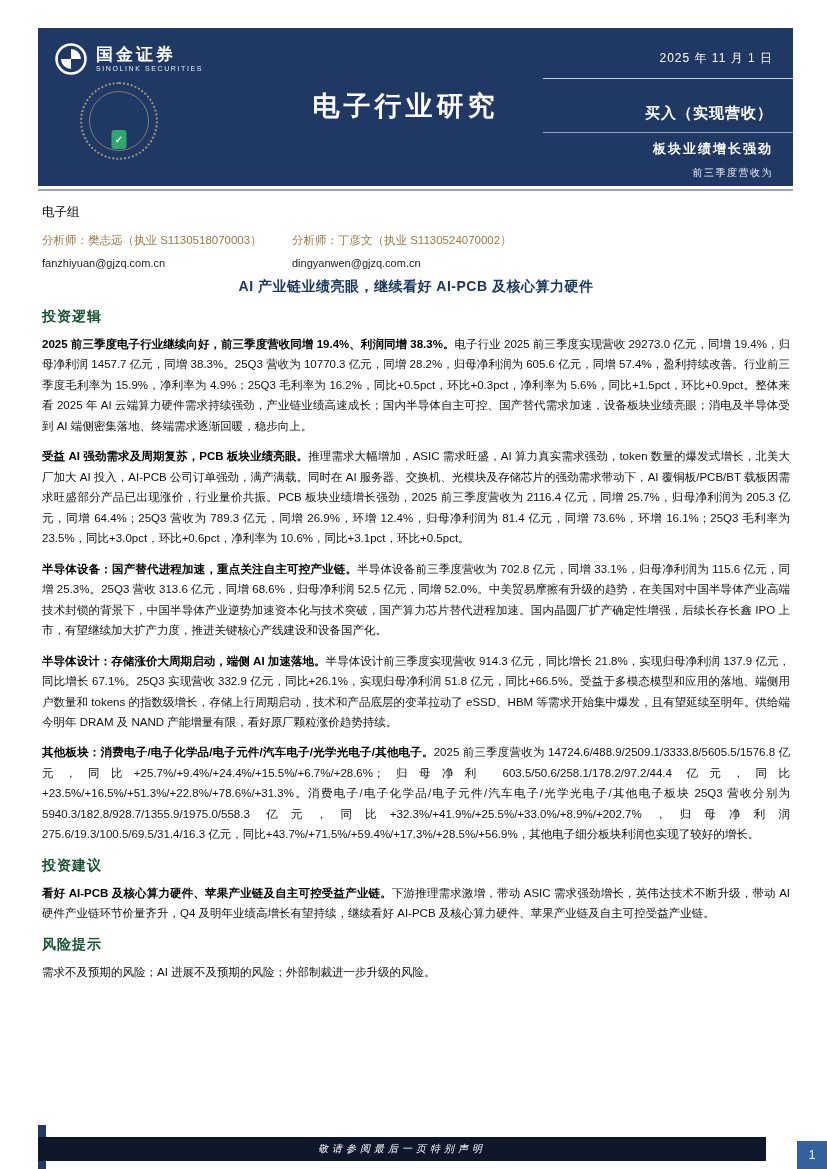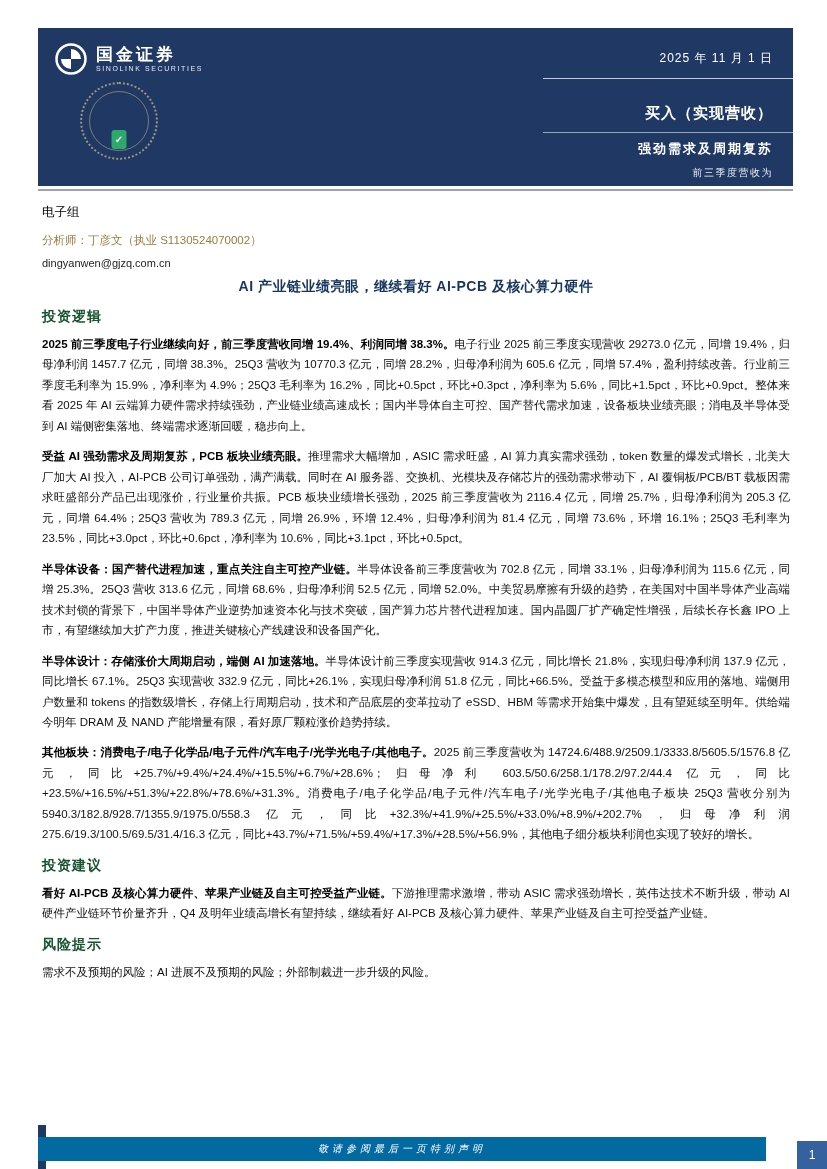--- a/index.html
+++ b/index.html
@@ -59,21 +59,21 @@
     text-align:center; font-size:14px; font-weight:bold; color:#17365d;
     margin:9px 0 8px; letter-spacing:0.5px;
   }
   .section-heading { font-size:14px; font-weight:bold; color:#14532d; margin:12px 0 8px; letter-spacing:1px; }
   .para { font-size:11.5px; line-height:1.78; text-align:justify; margin:0 0 10px; color:#111111; }
   .para .lead { font-weight:bold; color:#000000; }
 
   
   .footer-bar { position:absolute; left:38px; bottom:0; width:8px; height:44px; background:#1f3864; }
   .footer-band {
-    position:absolute; left:38px; bottom:8px; width:728px; height:24px; background:#0369a1;
+    position:absolute; left:38px; bottom:8px; width:728px; height:24px; background:#0f172a;
     display:flex; align-items:center; justify-content:center; color:#ffffff;
   }
   .footer-text {
     font-family:"Liberation Serif", serif; font-style:italic;
     font-size:10px; letter-spacing:4px;
   }
   .page-box {
     position:absolute; right:0; bottom:0; width:30px; height:28px; background:#35629f;
     color:#ffffff; display:flex; align-items:center; justify-content:center; font-size:12px;
   }
@@ -100,33 +100,38 @@
     </div>
 
     <div class="stamp">
       <div class="stamp-inner"></div>
       <div class="stamp-badge">✓</div>
     </div>
 
     <div class="header-date">2025 年 11 月 1 日</div>
     <div class="header-rule1"></div>
 
+    <div class="header-title">电子行业研究</div>
 
     <div class="header-rating">买入（实现营收）</div>
     <div class="header-rule2"></div>
-    <div class="header-subtype">强劲需求及周期复苏</div>
+    <div class="header-subtype">板块业绩增长强劲</div>
     <div class="header-series">前三季度营收为</div>
   </div>
   <div class="header-underline"></div>
 
   <div class="content">
 
     <div class="group-name">电子组</div>
 
     <div class="analyst-row">
+      <div class="analyst-col">
+        <div class="analyst-label">分析师：樊志远（执业 S1130518070003）</div>
+        <div class="analyst-email">fanzhiyuan@gjzq.com.cn</div>
+      </div>
       <div class="analyst-col">
         <div class="analyst-label">分析师：丁彦文（执业 S1130524070002）</div>
         <div class="analyst-email">dingyanwen@gjzq.com.cn</div>
       </div>
     </div>
 
     <h1 class="report-title">AI 产业链业绩亮眼，继续看好 AI-PCB 及核心算力硬件</h1>
 
     <h2 class="section-heading">投资逻辑</h2>
 

